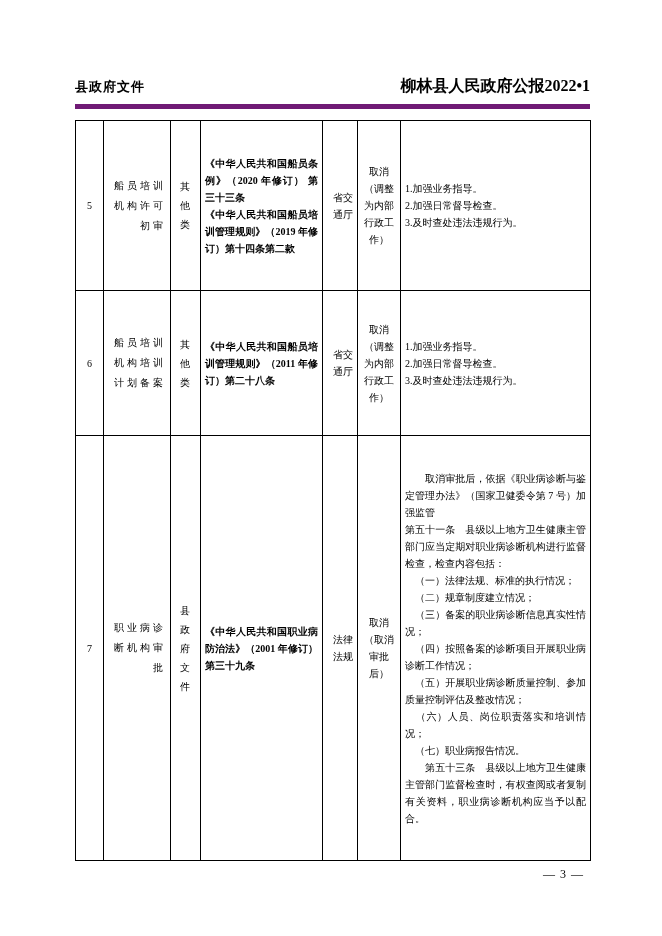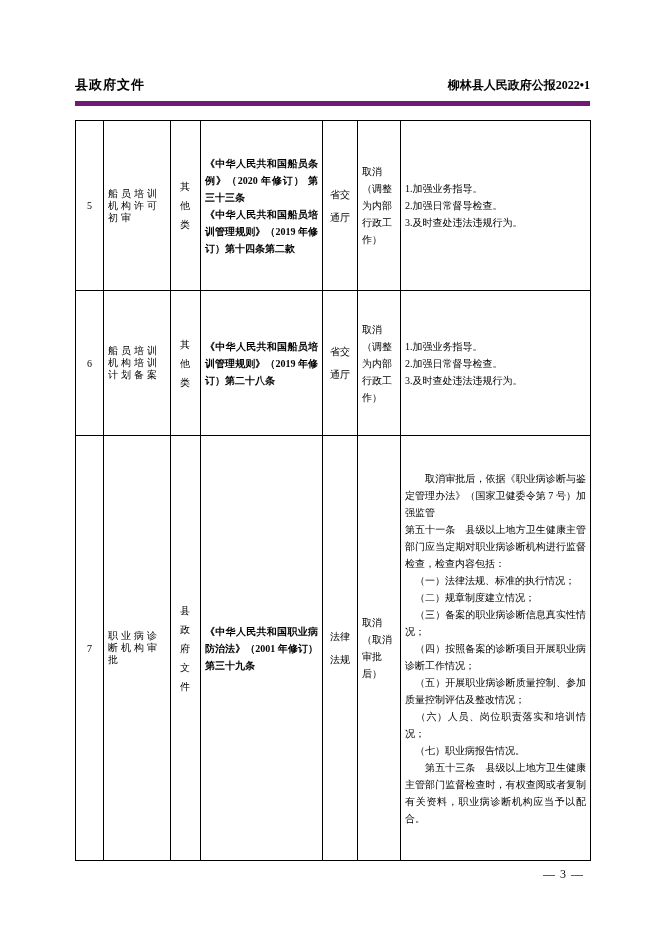--- a/index.html
+++ b/index.html
@@ -26,46 +26,46 @@
   }
   .header-left {
     font-family: "Liberation Sans", sans-serif;
     font-weight: bold;
     font-size: 13px;
     letter-spacing: 1px;
   }
   .header-right {
     font-family: "Liberation Serif", serif;
     font-weight: bold;
-    font-size: 12px;
+    font-size: 16px;
   }
   table.doc-table {
     position: absolute;
     left: 75px;
     top: 120px;
     width: 515px;
     border-collapse: collapse;
     table-layout: fixed;
     font-size: 10px;
   }
   table.doc-table td {
     border: 1px solid #000;
     vertical-align: middle;
     padding: 4px;
     overflow: hidden;
   }
   tr.row-5 { height: 170px; }
   tr.row-6 { height: 145px; }
   tr.row-7 { height: 425px; }
   td.c-num   { text-align: center; }
-  td.c-name  { text-align: left; letter-spacing: 3px; line-height: 12px; padding: 4px 6px; }
+  td.c-name  { text-align: right; letter-spacing: 3px; line-height: 20px; padding: 4px 6px; }
   td.c-cat   { text-align: center; line-height: 19px; padding: 4px 9px; letter-spacing: 1px; margin-top: 30px; }
   td.c-basis { text-align: justify; line-height: 17px; padding: 6px 6px; white-space: pre-line; font-weight: bold; }
-  td.c-dept  { text-align: center; line-height: 23px; padding: 4px 6px; }
-  td.c-act   { text-align: left; line-height: 17px; padding: 4px 7px; }
+  td.c-dept  { text-align: right; line-height: 17px; padding: 4px 6px; }
+  td.c-act   { text-align: center; line-height: 17px; padding: 4px 7px; }
   td.c-notes { text-align: justify; line-height: 17px; padding: 8px 9px; white-space: pre-line; }
   .footer {
     position: absolute;
     right: 78px;
     bottom: 54px;
     font-size: 12px;
     letter-spacing: 1px;
   }
 </style>
 </head>
@@ -98,21 +98,21 @@
         <td class="c-dept">省交通厅</td>
         <td class="c-act">取消（调整为内部行政工作）</td>
         <td class="c-notes">1.加强业务指导。
 2.加强日常督导检查。
 3.及时查处违法违规行为。</td>
       </tr>
       <tr class="row-6">
         <td class="c-num">6</td>
         <td class="c-name">船员培训机构培训计划备案</td>
         <td class="c-cat">其他类</td>
-        <td class="c-basis">《中华人民共和国船员培训管理规则》（2019 年修订）第二十八条</td>
+        <td class="c-basis">《中华人民共和国船员培训管理规则》（2011 年修订）第二十八条</td>
         <td class="c-dept">省交通厅</td>
         <td class="c-act">取消（调整为内部行政工作）</td>
         <td class="c-notes">1.加强业务指导。
 2.加强日常督导检查。
 3.及时查处违法违规行为。</td>
       </tr>
       <tr class="row-7">
         <td class="c-num">7</td>
         <td class="c-name">职业病诊断机构审批</td>
         <td class="c-cat">县政府文件</td>

